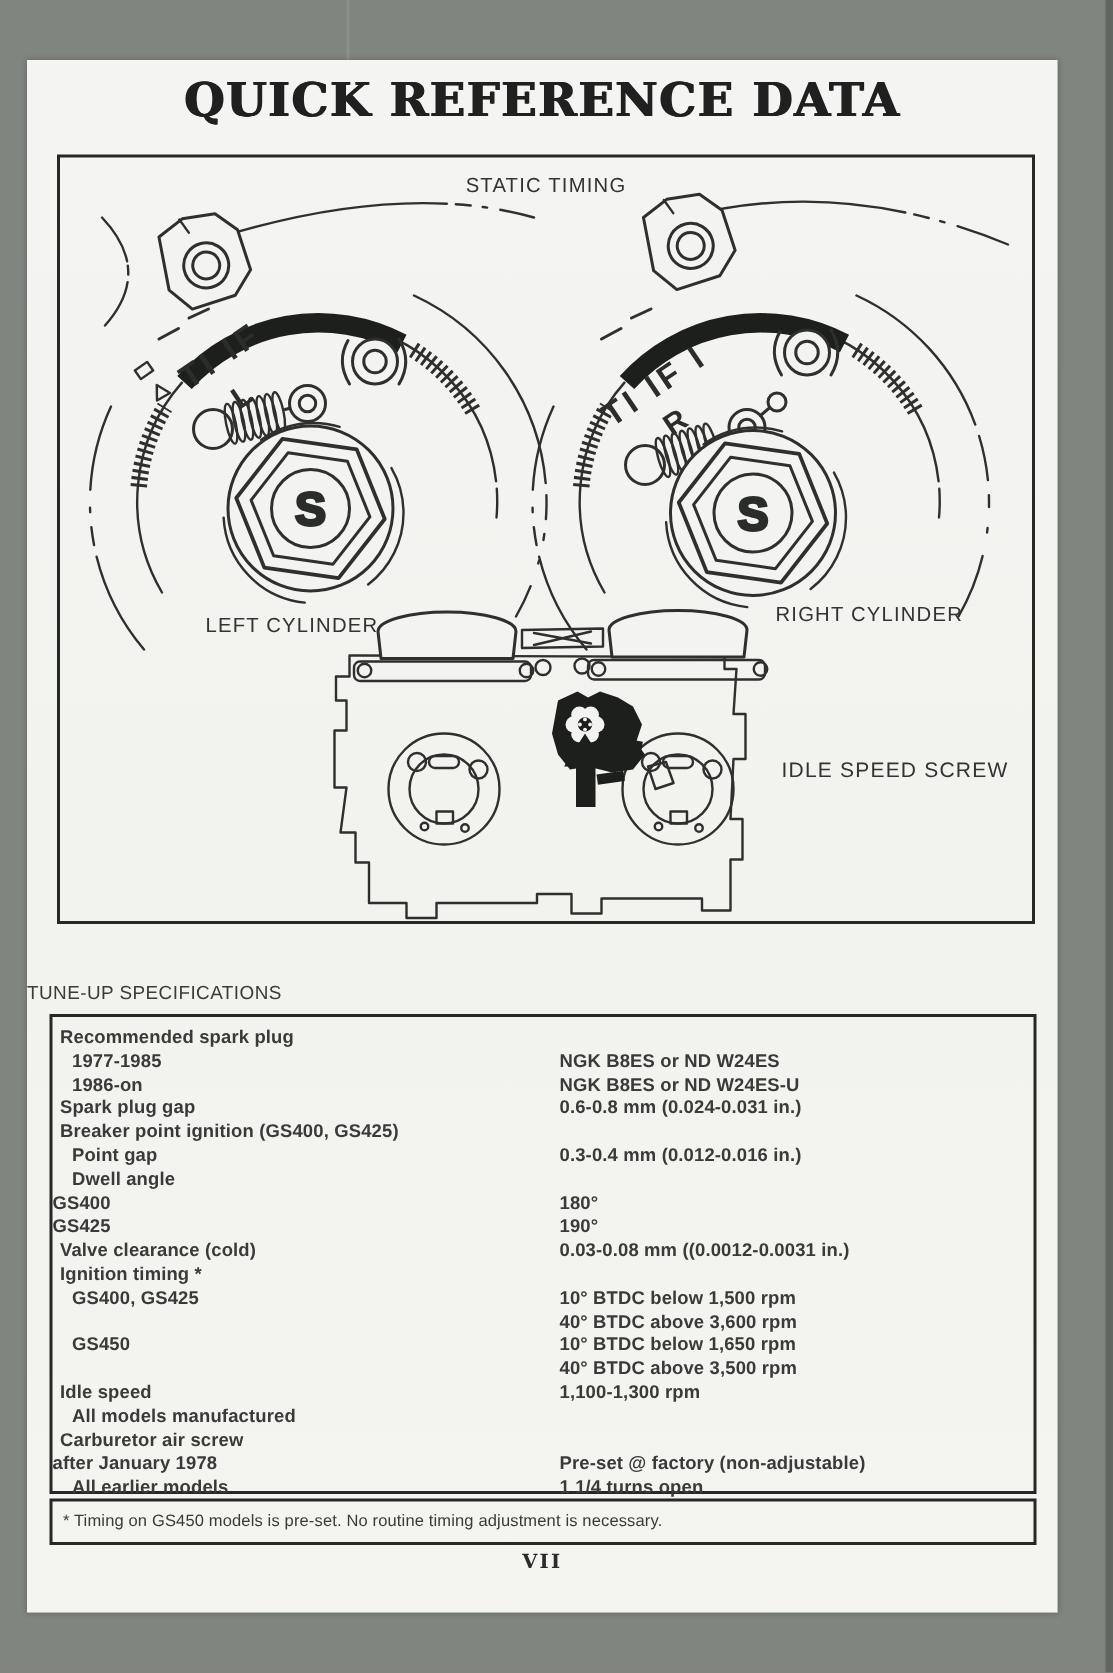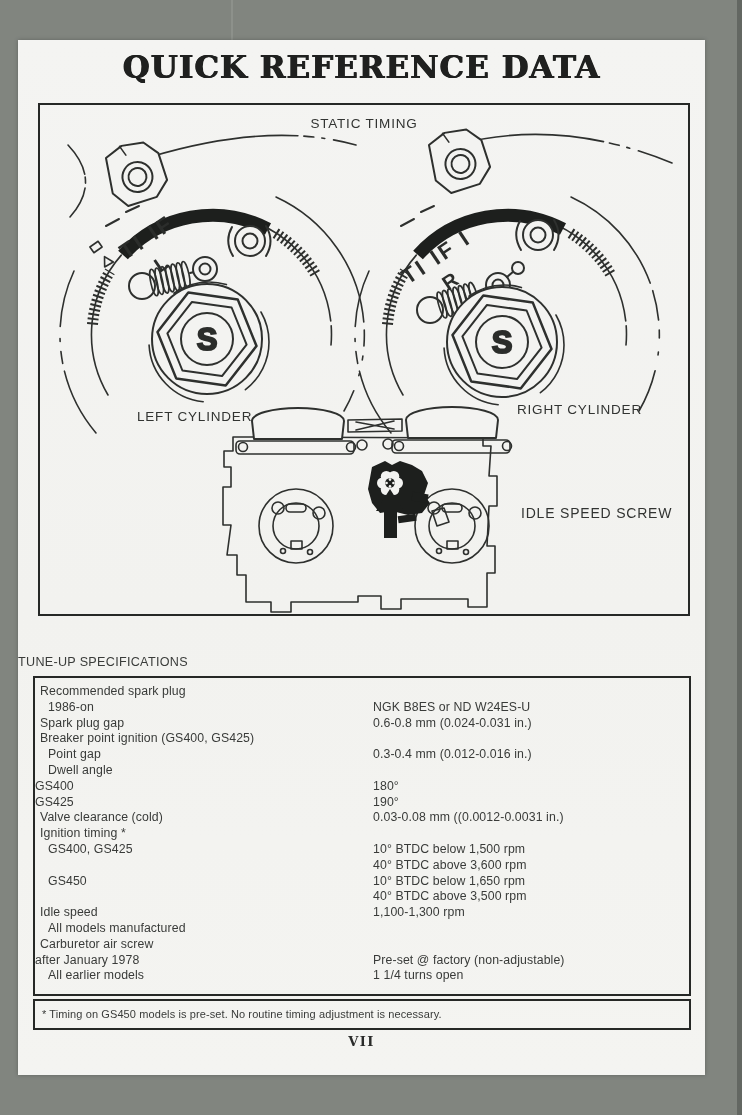--- a/index.html
+++ b/index.html
@@ -38,21 +38,21 @@
   .specs-heading{
     position:absolute;top:615px;left:0;width:100%;text-align:left;
     font-size:12.6px;letter-spacing:.3px;color:#3a3c3a;
   }
   .spec-table{
     position:absolute;left:15px;top:636px;width:658px;height:320px;
     border:2px solid #262826;box-sizing:border-box;
     font-size:12.3px;color:#393b39;letter-spacing:.1px;
     padding-top:6px;
   }
-  .spec-row{position:relative;height:15.8px;line-height:15.8px;white-space:nowrap;}
+  .spec-row{position:relative;height:15.8px;line-height:15.8px;white-space:nowrap;font-weight:bold;}
   .spec-row .lab{display:inline-block;}
   .i0 .lab{padding-left:5px;}
   .i1 .lab{padding-left:13px;}
   .i2 .lab{}
   .spec-row .val{position:absolute;left:338px;top:0;}
   .footnote-box{
     position:absolute;left:15px;top:959px;width:658px;height:31px;
     border:2px solid #262826;box-sizing:border-box;
     font-size:11px;color:#393b39;letter-spacing:.1px;
   }
@@ -246,20 +246,21 @@
     <div class="diag-label lbl-static">STATIC TIMING</div>
     <div class="diag-label lbl-left-cyl">LEFT CYLINDER</div>
     <div class="diag-label lbl-right-cyl">RIGHT CYLINDER</div>
     <div class="diag-label lbl-idle">IDLE SPEED SCREW</div>
   </div>
 
   <div class="specs-heading">TUNE-UP SPECIFICATIONS</div>
 
   <div class="spec-table">
     <div class="spec-row i0"><span class="lab">Recommended spark plug</span><span class="val"></span></div>
+    <div class="spec-row i1"><span class="lab">1977-1985</span><span class="val">NGK B8ES or ND W24ES</span></div>
     <div class="spec-row i1"><span class="lab">1986-on</span><span class="val">NGK B8ES or ND W24ES-U</span></div>
     <div class="spec-row i0"><span class="lab">Spark plug gap</span><span class="val">0.6-0.8 mm (0.024-0.031 in.)</span></div>
     <div class="spec-row i0"><span class="lab">Breaker point ignition (GS400, GS425)</span><span class="val"></span></div>
     <div class="spec-row i1"><span class="lab">Point gap</span><span class="val">0.3-0.4 mm (0.012-0.016 in.)</span></div>
     <div class="spec-row i1"><span class="lab">Dwell angle</span><span class="val"></span></div>
     <div class="spec-row i2"><span class="lab">GS400</span><span class="val">180°</span></div>
     <div class="spec-row i2"><span class="lab">GS425</span><span class="val">190°</span></div>
     <div class="spec-row i0"><span class="lab">Valve clearance (cold)</span><span class="val">0.03-0.08 mm ((0.0012-0.0031 in.)</span></div>
     <div class="spec-row i0"><span class="lab">Ignition timing *</span><span class="val"></span></div>
     <div class="spec-row i1"><span class="lab">GS400, GS425</span><span class="val">10° BTDC below 1,500 rpm</span></div>

